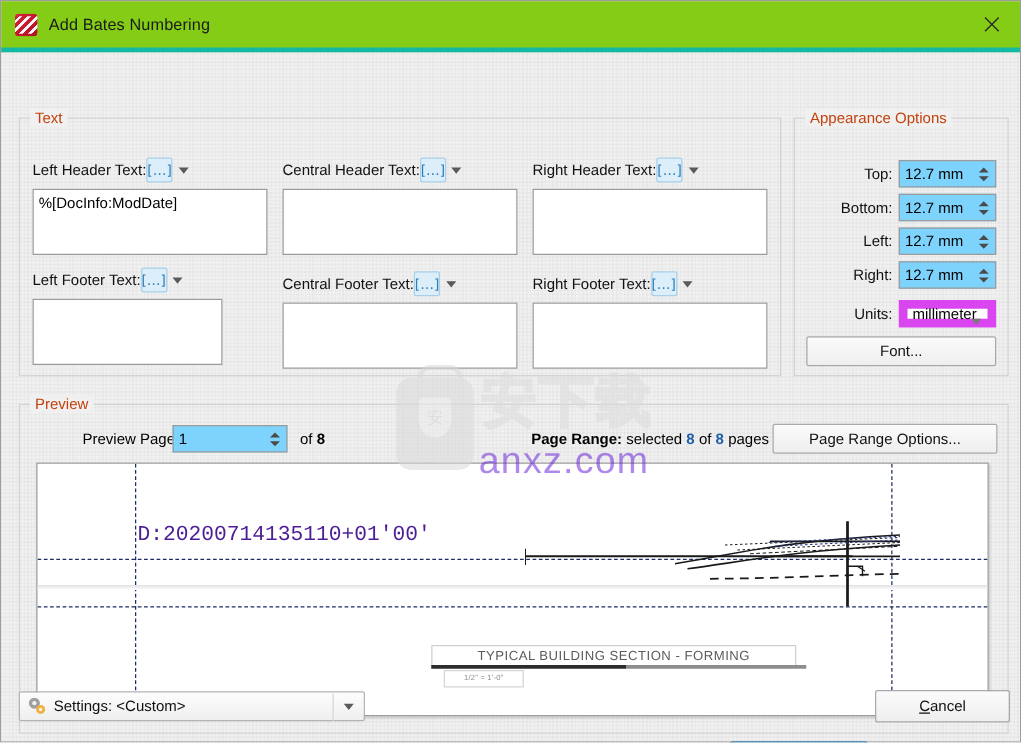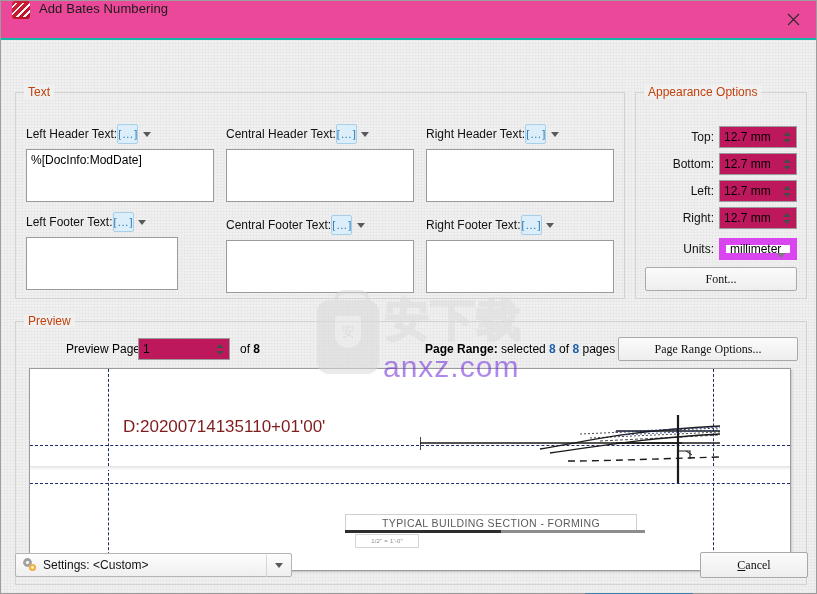--- a/index.html
+++ b/index.html
@@ -11,23 +11,23 @@
   }
   .window{
     position:relative;width:817px;height:594px;
     background:#f0f0f0;
     border:1px solid #9d9d9d;
     box-sizing:border-box;
     display:flex;flex-direction:column;
   }
   
   .titlebar{
-    height:37px;flex:0 0 37px;background:#ec4899;
-    display:flex;align-items:flex-start;
-    border-bottom:2px solid #14b8a6;
+    height:37px;flex:0 0 37px;background:#84cc16;
+    display:flex;align-items:center;
+    border-bottom:4px solid #14b8a6;
     position:relative;
   }
   .app-icon{
     width:18px;height:18px;margin-left:11px;margin-right:9px;
     border-radius:3px;
     background:#c0162a;
     background-image:linear-gradient(135deg,#d8243a 0%,#b01024 100%);
     position:relative;overflow:hidden;flex:0 0 18px;
   }
   .app-icon:before{
@@ -102,21 +102,21 @@
     box-sizing:border-box;padding:3px 4px;font-size:12px;color:#000;
     overflow:hidden;white-space:pre-wrap;line-height:1.25;
   }
   
   .opt-row{
     position:absolute;display:flex;align-items:center;justify-content:flex-end;
     width:152px;left:9px;height:22px;
   }
   .opt-label{font-size:12px;color:#111;margin-right:5px;white-space:nowrap;}
   .spin-box{
-    width:78px;height:22px;background:#be185d;border:1px solid #9b9b9b;
+    width:78px;height:22px;background:#7dd3fc;border:1px solid #9b9b9b;
     box-sizing:border-box;display:flex;align-items:center;
     font-size:12px;padding-left:4px;position:relative;
   }
   .spin-btns{
     position:absolute;right:2px;top:0;height:100%;width:14px;
     display:flex;flex-direction:column;align-items:center;justify-content:center;gap:3px;
   }
   .tri-up{width:0;height:0;border-left:4px solid transparent;border-right:4px solid transparent;border-bottom:4px solid #4a4a4a;}
   .tri-dn{width:0;height:0;border-left:4px solid transparent;border-right:4px solid transparent;border-top:4px solid #4a4a4a;}
   .combo-box{
@@ -124,21 +124,20 @@
     box-sizing:border-box;display:flex;align-items:center;
     font-size:12px;padding-left:4px;position:relative;
   }
   .combo-box .caret-down{position:absolute;right:5px;top:8px;border-top-color:#7a7a7a;}
   .btn{
     background:linear-gradient(#fbfbfb,#eeeeee);
     border:1px solid #a9a9a9;border-radius:2px;
     font-size:12px;color:#111;
     display:flex;align-items:center;justify-content:center;
     box-sizing:border-box;
-    font-family:Liberation Serif, serif;
   }
   #font-btn{position:absolute;left:9px;top:174px;width:152px;height:24px;}
   
   .preview-row{
     position:absolute;left:0;top:16px;width:100%;height:24px;
   }
   .pp-label{position:absolute;left:50px;top:4px;font-size:12px;}
   .pp-spin{position:absolute;left:122px;top:0px;width:92px;height:22px;}
   .pp-of{position:absolute;left:224px;top:4px;font-size:12px;}
   .pp-of b{font-weight:bold;}
@@ -153,22 +152,22 @@
     box-shadow:1px 1px 2px rgba(0,0,0,.18);
   }
   .guide{position:absolute;}
   .guide-v{
     width:0;border-left:1px dashed #1d2c66;height:100%;top:0;
   }
   .guide-h{
     height:0;border-top:1px dashed #1d2c66;width:100%;left:0;
   }
   .hdr-text{
-    position:absolute;left:80px;top:48px;font-size:17px;color:#7f1d1d;
-    font-family:Liberation Sans, sans-serif;white-space:nowrap;padding-left:13px;
+    position:absolute;left:80px;top:48px;font-size:17px;color:#4c1d95;
+    font-family:Liberation Mono, monospace;white-space:nowrap;
   }
   .seam{position:absolute;left:0;top:97px;width:100%;height:4px;
     background:linear-gradient(#e2e2e2,#ffffff);}
   
   .drawing{position:absolute;left:390px;top:32px;width:330px;height:130px;}
   .titleblock{
     position:absolute;left:315px;top:145px;width:300px;height:32px;
   }
   .tb-main{
     position:absolute;left:0;top:0;width:290px;height:15px;

